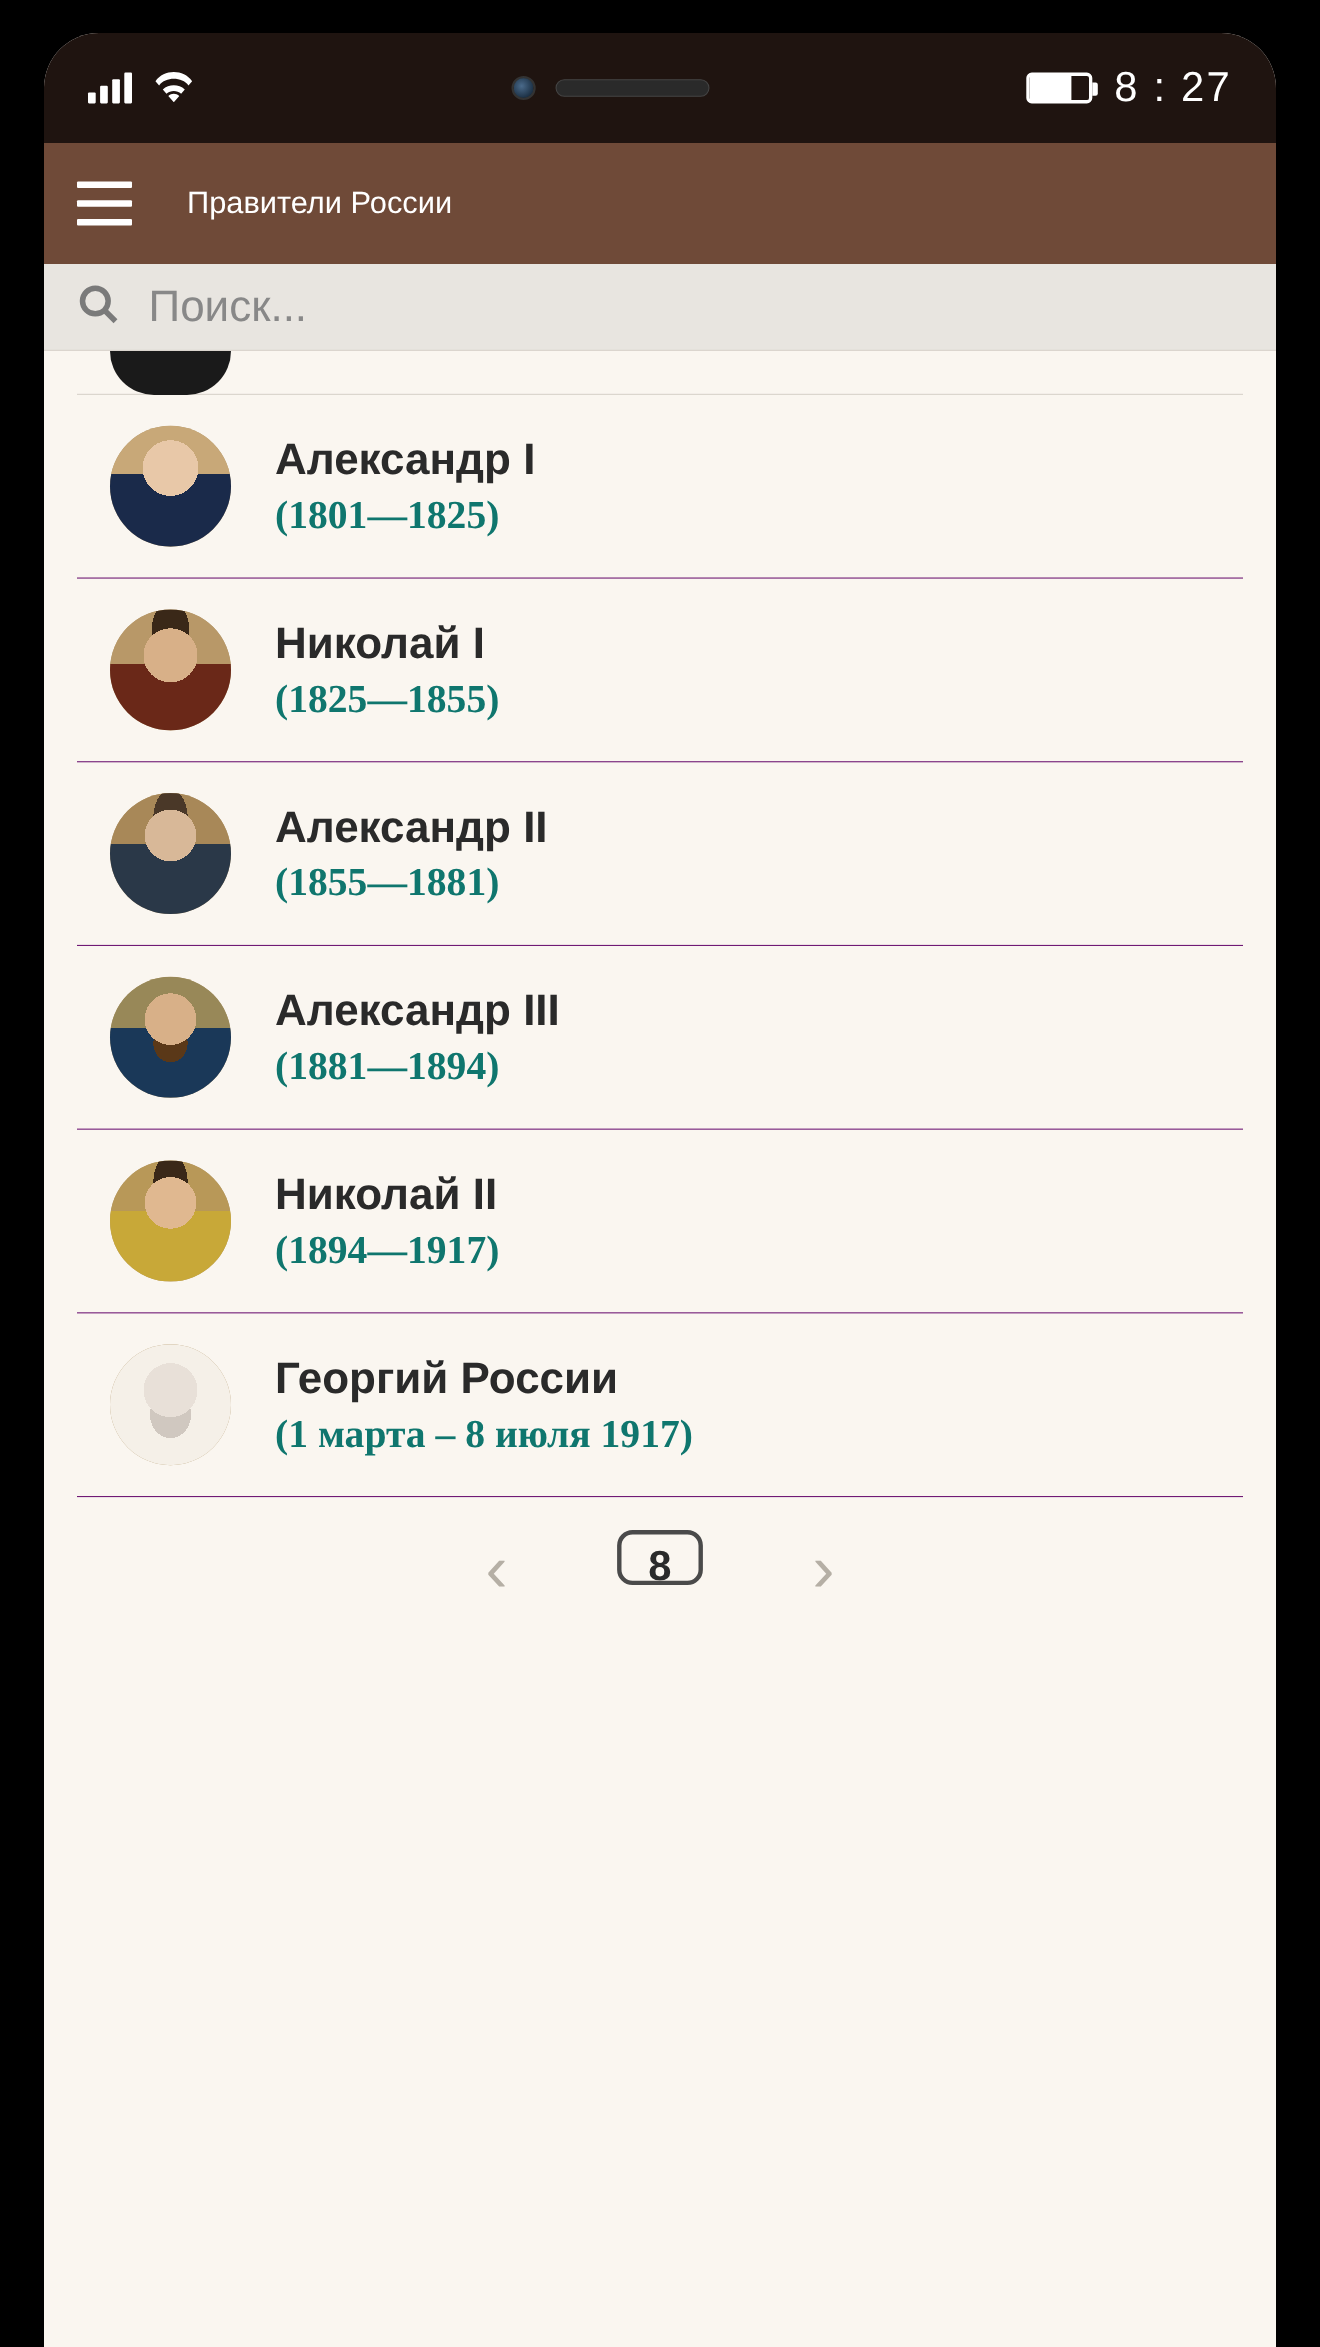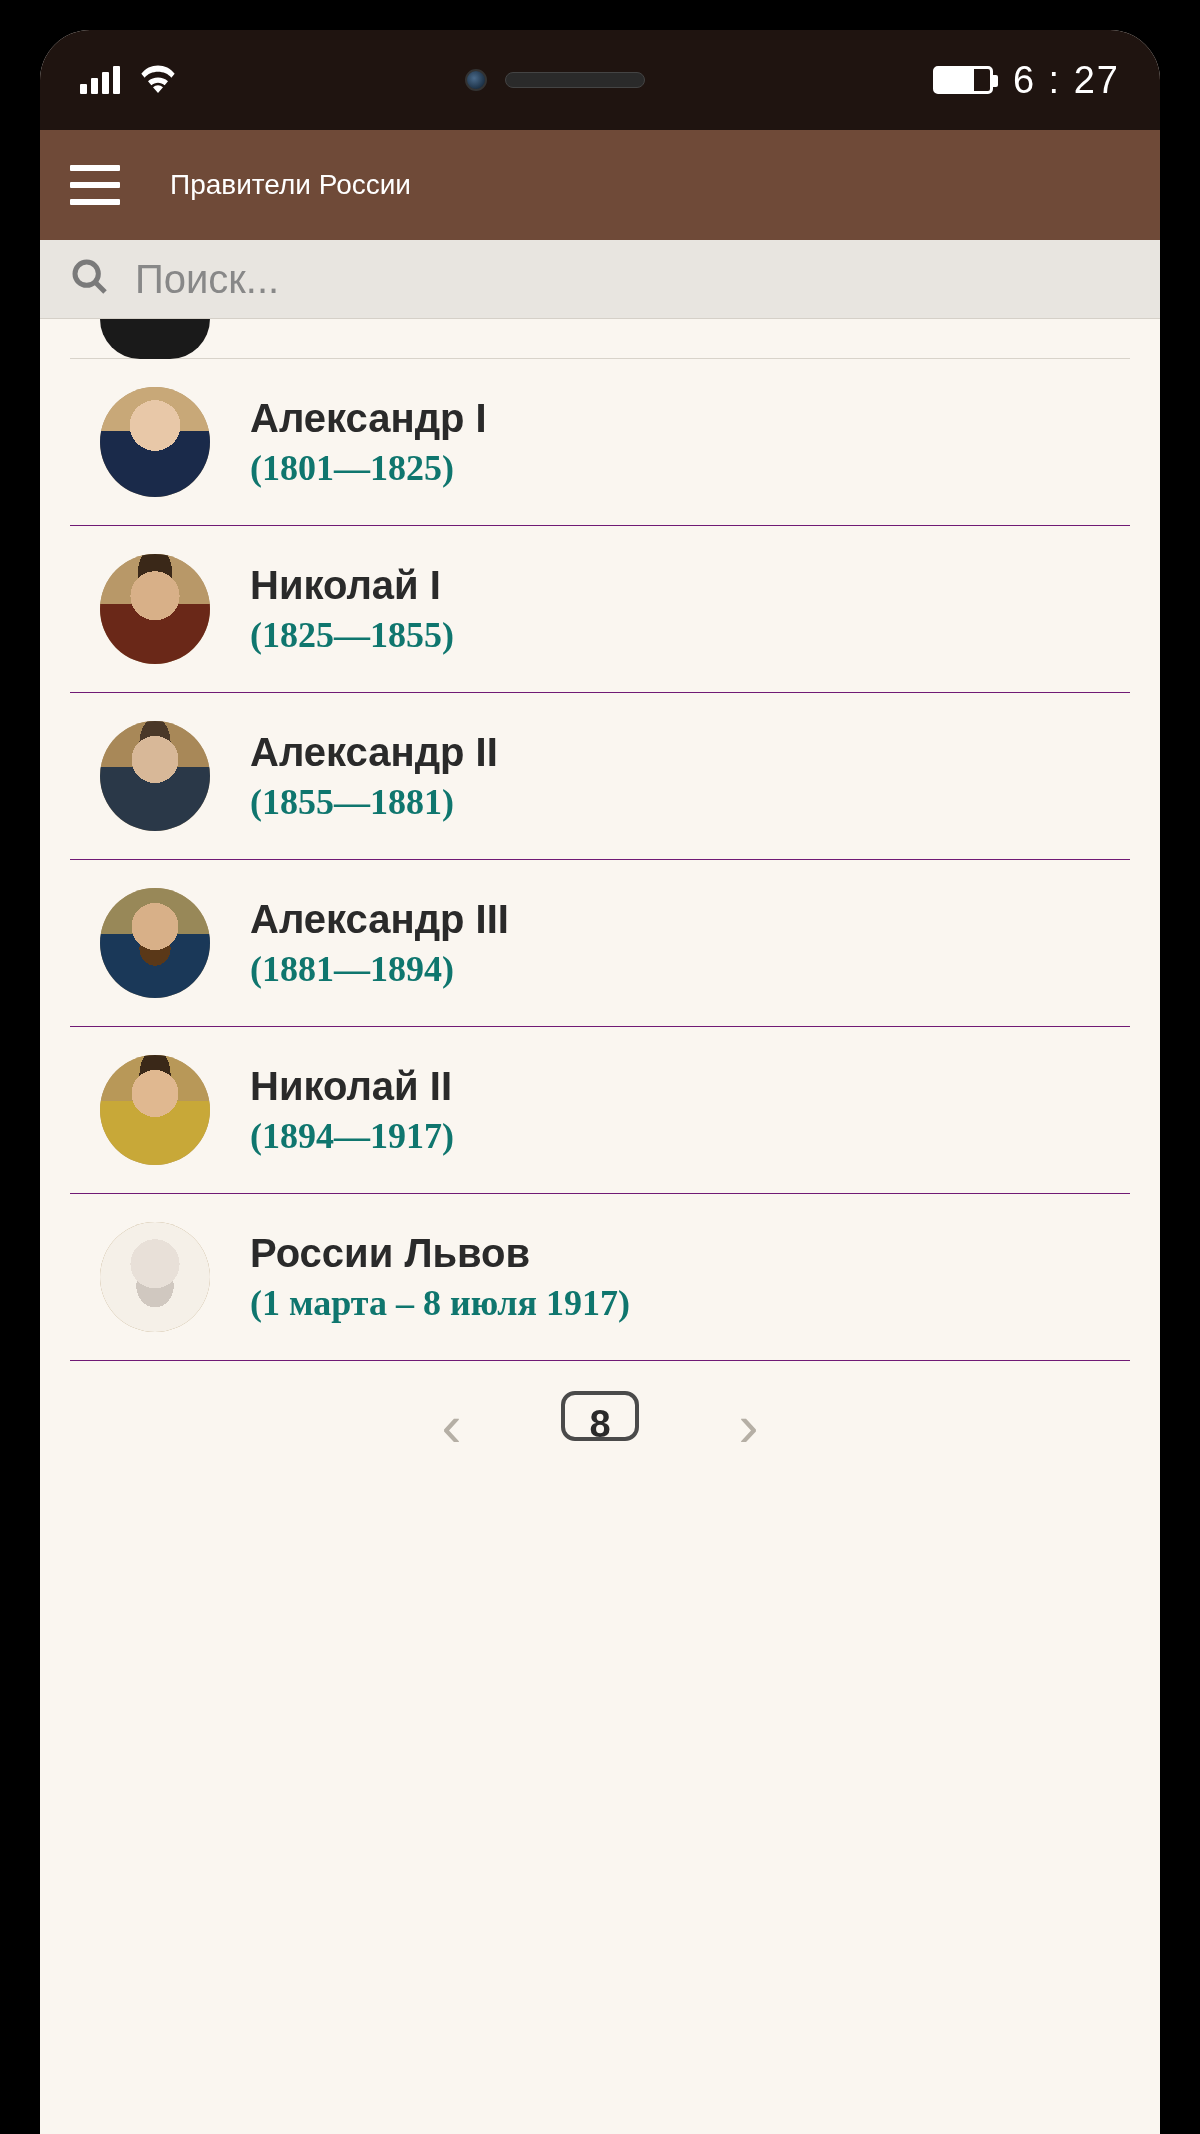--- a/index.html
+++ b/index.html
@@ -161,21 +161,21 @@
         </div>
       </div>
       <div class="status-center">
         <div class="camera-dot"></div>
         <div class="speaker-slot"></div>
       </div>
       <div class="status-right">
         <div class="battery-icon">
             <div class="battery-fill"></div>
           </div>
-        <div class="clock">6 : 27</div>
+        <div class="clock">8 : 27</div>
       </div>
     </div>
 
     <div class="app-header">
       <div class="menu-btn">
           <span></span>
           <span></span>
           <span></span>
         </div>
       <div class="app-title">Правители России</div>
@@ -239,21 +239,21 @@
             <div class="item-text">
               <div class="item-name">Николай II</div>
               <div class="item-years">(1894—1917)</div>
             </div>
           </div>
           <div class="list-item">
             <div class="avatar av-6">
               <div class="avatar-inner"></div>
             </div>
             <div class="item-text">
-              <div class="item-name">России Львов</div>
+              <div class="item-name">Георгий России</div>
               <div class="item-years">(1 марта – 8 июля 1917)</div>
             </div>
           </div>
         </div>
     </div>
 
     <div class="pager">
       <div class="page-arrow">‹</div>
       <div class="page-num">8</div>
       <div class="page-arrow">›</div>

